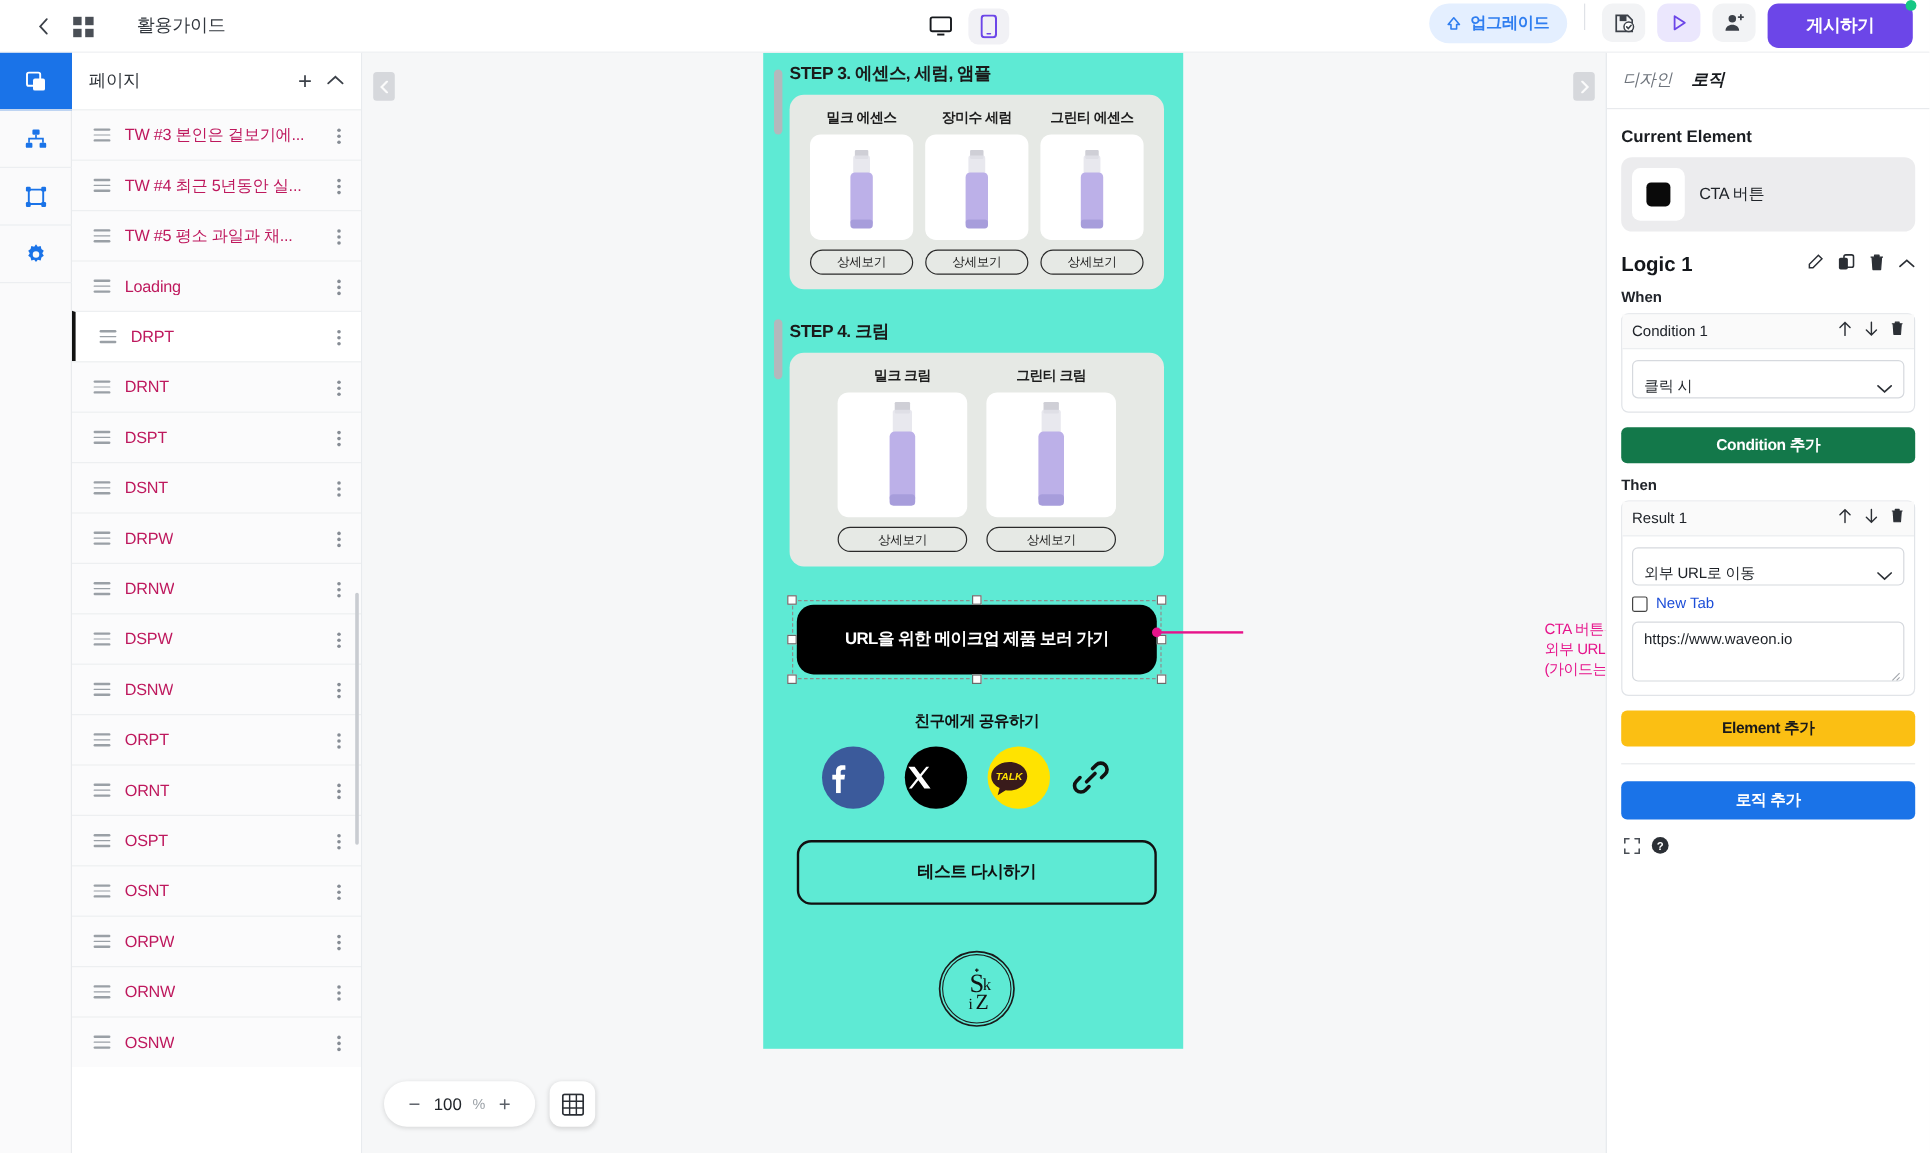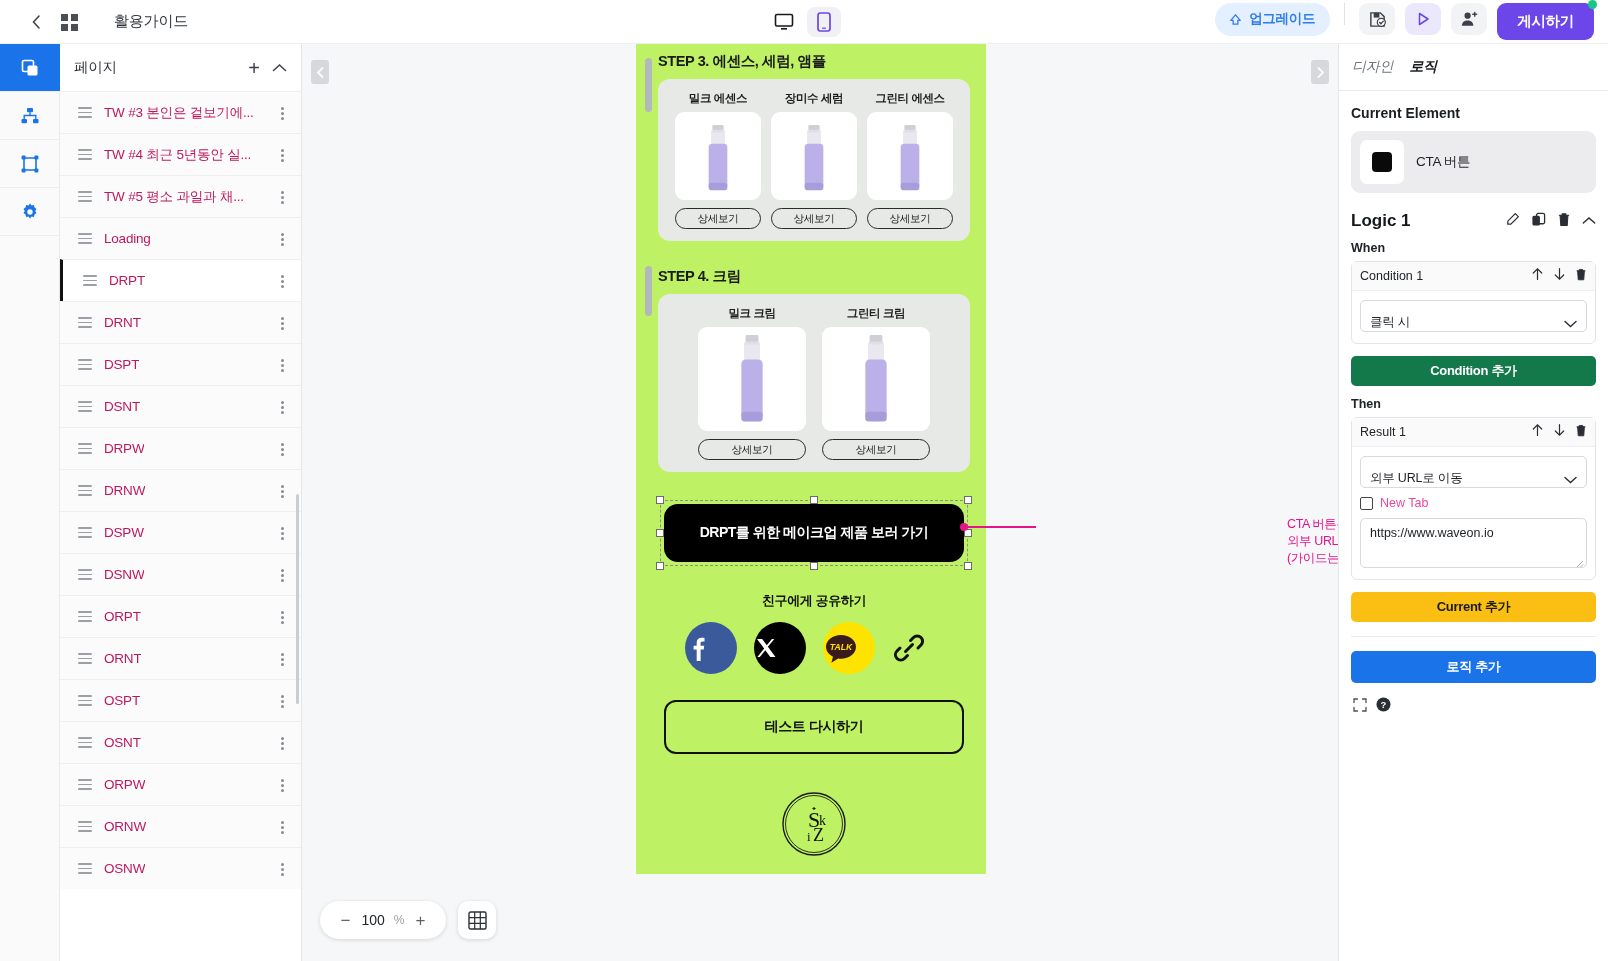--- a/index.html
+++ b/index.html
@@ -39,21 +39,21 @@
     background: #e4efff; color: #2f7ef0; font-size: 13.5px; font-weight: 700;
     border-radius: 18px; padding: 7px 15px 8px 13px; display: flex;
     align-items: center; gap: 6px; cursor: pointer; letter-spacing: -0.3px;
   }
   .tb-div { width: 1px; height: 22px; background: #dfe2e7; margin: 0 4px; }
   .icon-btn { width: 36px; height: 32px; border-radius: 9px; background: #f2f3f5;
     display: flex; align-items: center; justify-content: center; cursor: pointer; }
   .icon-btn.violet { background: #ebe7fd; }
   .publish {
     position: relative; background: #6c46e8; color: #fff; font-size: 14.5px;
-    font-weight: 700; border-radius: 9px; padding: 9px 20px; cursor: pointer;
+    font-weight: 700; border-radius: 9px; padding: 9px 32px; cursor: pointer;
     letter-spacing: -0.3px;
   }
   .publish .dot { position: absolute; top: -3px; right: -3px; width: 9px; height: 9px;
     border-radius: 50%; background: #16c784; }
 
   
   .rail { position: absolute; top: 44px; left: 0; width: 60px; height: 917px;
     background: #fafafb; border-right: 1px solid #e8eaed; }
   .rail-item { width: 60px; height: 48px; display: flex; align-items: center;
     justify-content: center; cursor: pointer; border-bottom: 1px solid #eceef1; }
@@ -96,21 +96,21 @@
   .canvas { position: absolute; top: 44px; left: 302px; width: 1036px;
     height: 917px; background: #f6f7f8; overflow: hidden; }
   .collapse-l { position: absolute; top: 16px; left: 9px; width: 18px; height: 24px;
     background: #d6d8dc; border-radius: 3px; display: flex; align-items: center;
     justify-content: center; cursor: pointer; }
   .collapse-r { position: absolute; top: 16px; right: 9px; width: 18px; height: 24px;
     background: #d6d8dc; border-radius: 3px; display: flex; align-items: center;
     justify-content: center; cursor: pointer; }
 
   .phone { position: absolute; left: 334px; top: 0px; width: 350px; height: 830px;
-    background: #bef264; }
+    background: #5eead4; }
   .phone-inner { position: relative; width: 350px; padding: 8px 16px 0 22px; }
 
   .scroll-pip { position: absolute; left: 9px; width: 7px; border-radius: 4px;
     background: #b3b8bc; }
 
   .step-title { font-size: 14.5px; font-weight: 700; color: #1a1a1a;
     letter-spacing: -0.4px; margin-bottom: 8px; }
   .step-box { background: #e6e9e5; border-radius: 12px; padding: 12px 10px 12px; }
   .prod-row { display: flex; justify-content: center; gap: 10px; }
   .prod { display: flex; flex-direction: column; align-items: center; width: 86px; }
@@ -215,21 +215,21 @@
   .btn-wide { width: 100%; height: 30px; border-radius: 5px; display: flex;
     align-items: center; justify-content: center; font-size: 13px; font-weight: 700;
     color: #fff; cursor: pointer; letter-spacing: -0.3px; }
   .btn-green { background: #13784a; margin-top: 12px; }
   .btn-yellow { background: #fbbf13; color: #1a1a1a; margin-top: 12px; }
   .btn-blue { background: #1a73e8; margin-top: 14px; height: 32px; }
   .then-lbl { font-size: 12.5px; font-weight: 700; color: #20242a; margin: 11px 0 6px; }
   .chk-row { display: flex; align-items: center; gap: 7px; margin-top: 8px; }
   .chk { width: 13px; height: 13px; border: 1.4px solid #444; border-radius: 2px;
     background: #fff; cursor: pointer; }
-  .chk-lbl { font-size: 12.5px; color: #ec4899; }
+  .chk-lbl { font-size: 12.5px; color: #1d4ed8; }
   .urlbox { position: relative; margin-top: 8px; width: 100%; height: 50px;
     border: 1px solid #d6d9de; border-radius: 5px; background: #fff;
     padding: 7px 9px; font-size: 12.5px; color: #1c2026; cursor: text; }
   .resize-h { position: absolute; right: 2px; bottom: 2px; width: 8px; height: 8px; }
   .rdiv { height: 1px; background: #e8eaed; margin-top: 14px; }
   .rfoot { display: flex; align-items: center; gap: 9px; margin-top: 14px; padding-left: 2px; }
 </style>
 </head>
 <body>
 
@@ -677,21 +677,21 @@
                   <rect x="5" y="23" width="20" height="56" rx="4" fill="#bcb0e8"></rect>
                   <rect x="5" y="72" width="20" height="9" rx="3" fill="#a79ddb"></rect>
                 </svg>
               </div>
               <div class="detail-btn">상세보기</div>
             </div>
           </div>
         </div>
 
         <div class="cta-wrap">
-          <div class="cta">DRPT를 위한 메이크업 제품 보러 가기</div>
+          <div class="cta">URL을 위한 메이크업 제품 보러 가기</div>
           <div class="sel-outline"></div>
           <div class="hnd tl"></div>
           <div class="hnd tc"></div>
           <div class="hnd tr"></div>
           <div class="hnd ml"></div>
           <div class="hnd mr"></div>
           <div class="hnd bl"></div>
           <div class="hnd bc"></div>
           <div class="hnd br"></div>
           <div class="anno-dot"></div>
@@ -880,21 +880,21 @@
             <span>https://www.waveon.io</span>
             <span class="resize-h">
               <svg width="8" height="8" viewBox="0 0 8 8">
                   <path d="M7 1L1 7M7 4.5L4.5 7" stroke="#a0a4aa" stroke-width="0.9"></path>
                 </svg>
             </span>
           </div>
         </div>
       </div>
 
-      <div class="btn-wide btn-yellow">Current 추가</div>
+      <div class="btn-wide btn-yellow">Element 추가</div>
       <div class="rdiv"></div>
       <div class="btn-wide btn-blue">로직 추가</div>
 
       <div class="rfoot">
         <span>
           <svg width="14" height="14" viewBox="0 0 14 14">
               <path d="M1 4.5V1h3.5M9.5 1H13v3.5M13 9.5V13H9.5M4.5 13H1V9.5" fill="none" stroke="#4a4f56" stroke-width="1.3" stroke-linecap="round"></path>
             </svg>
         </span>
         <span>

